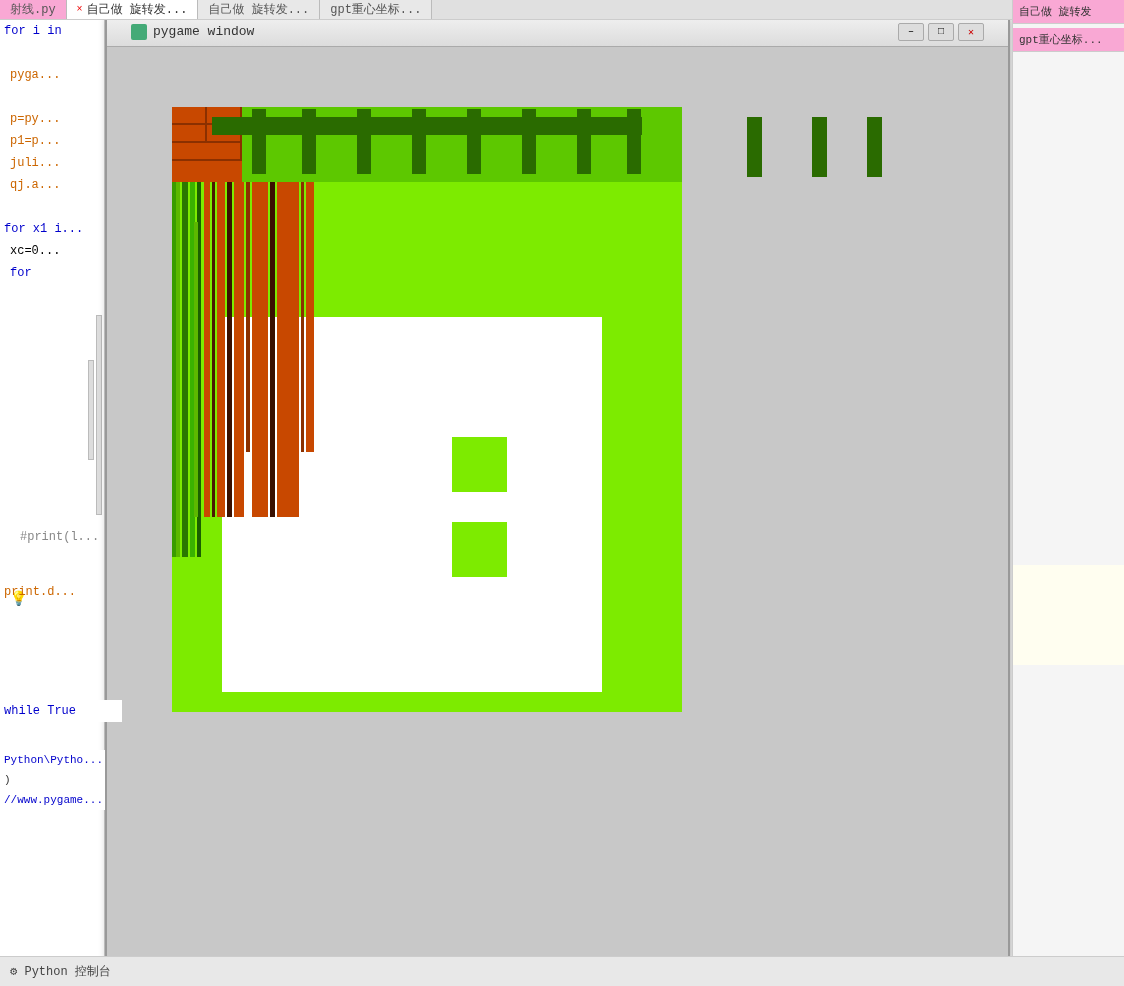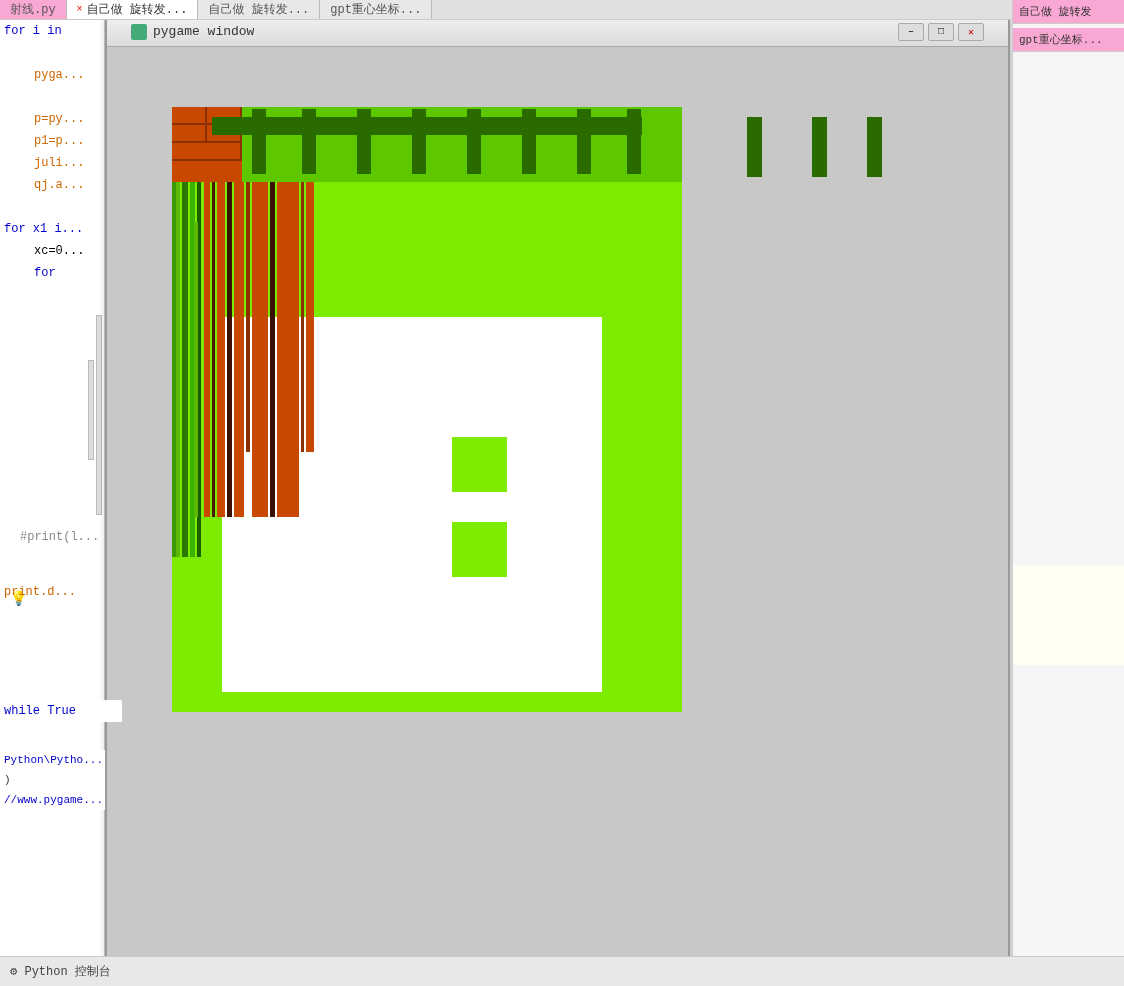--- a/index.html
+++ b/index.html
@@ -35,21 +35,21 @@
 
     .code-line {
       height: 22px;
       line-height: 22px;
       padding-left: 4px;
       white-space: nowrap;
       font-size: 12px;
     }
 
     .code-blue { color: #0000cc; }
-    .code-indent1 { padding-left: 18px; margin-left: 16px; }
+    .code-indent1 { padding-left: 10px; }
 
     
     .bottom-bar {
       position: absolute;
       bottom: 0; left: 0;
       width: 1124px;
       height: 30px;
       background: #e8e8e8;
       border-top: 1px solid #ccc;
       display: flex;

